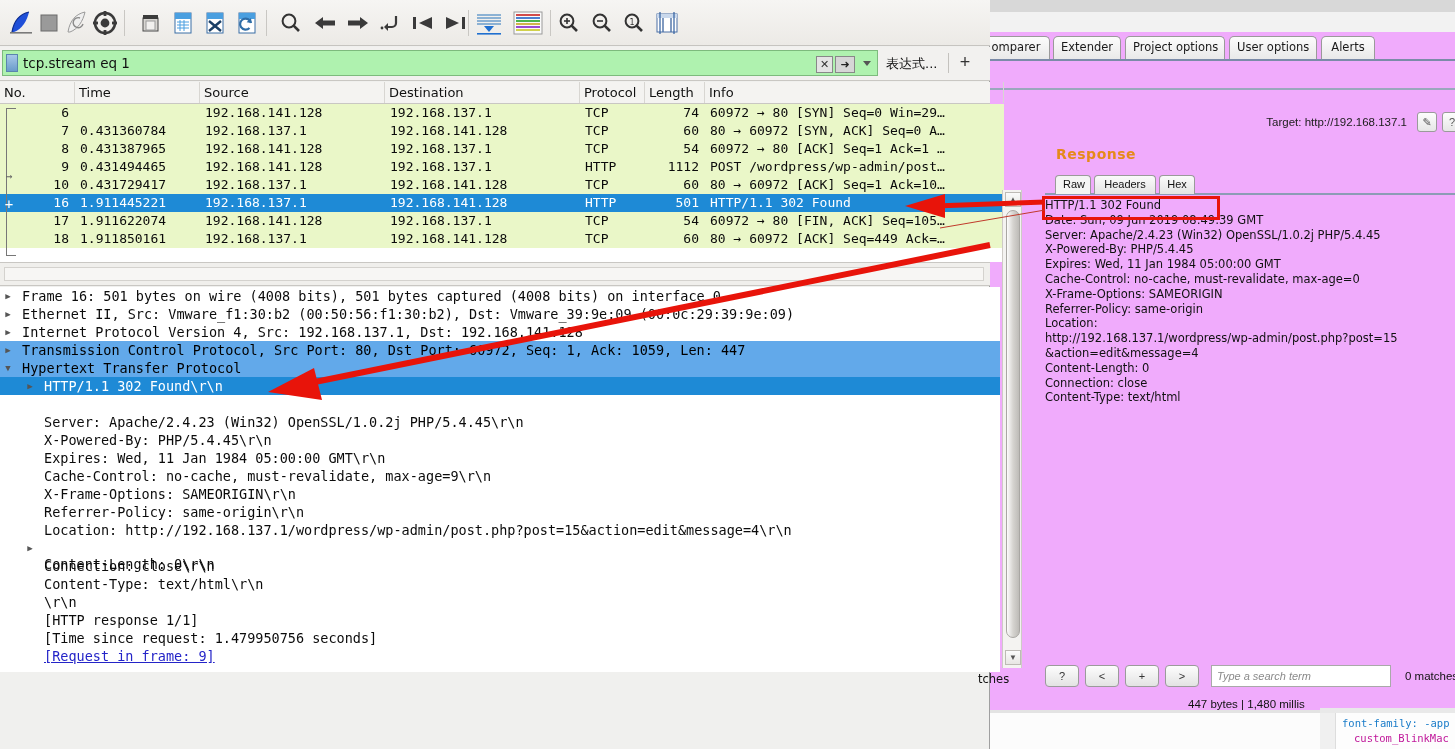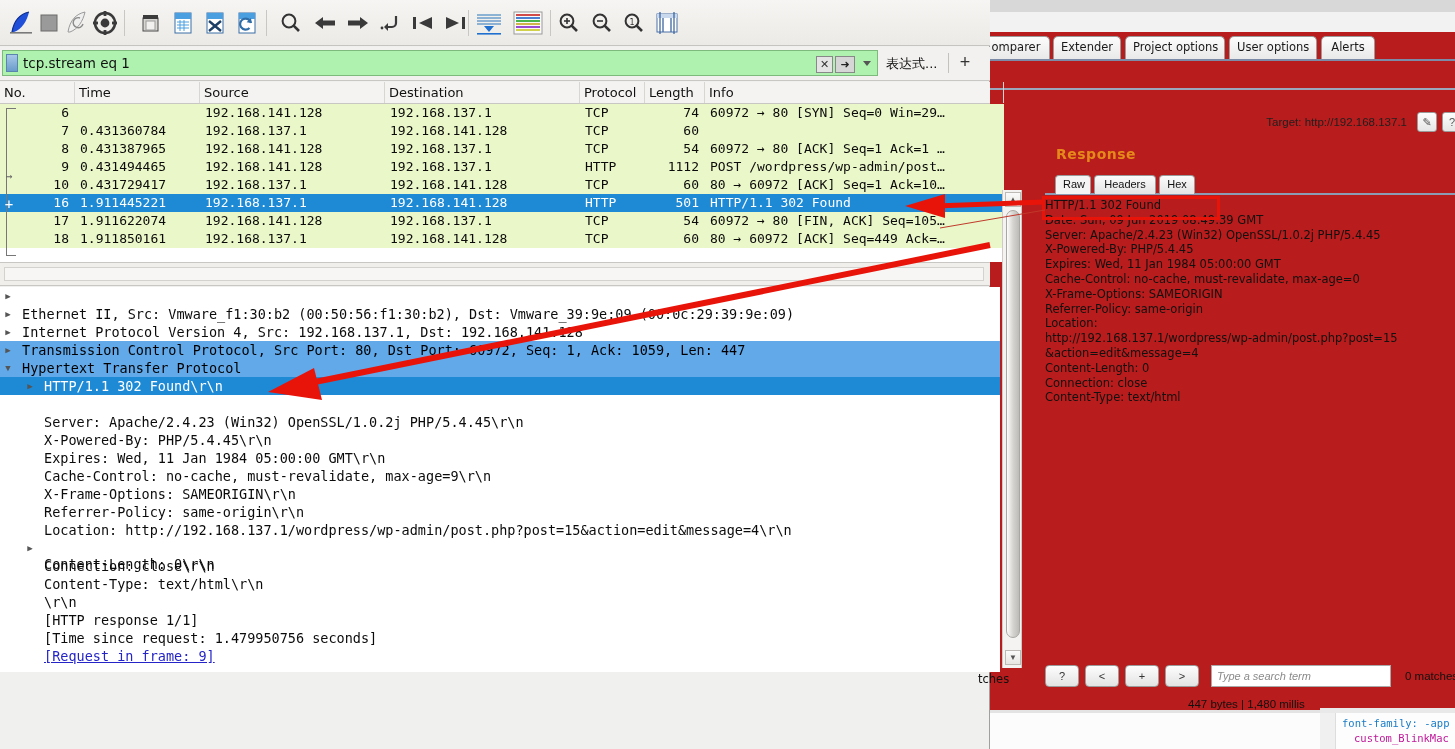--- a/index.html
+++ b/index.html
@@ -8,21 +8,21 @@
     width: 1455px; height: 749px;
     overflow: hidden;
     background: #ffffff;
     font-family: "Liberation Sans", sans-serif;
   }
   #root { position: relative; width: 1455px; height: 749px; background: #ffffff; }
 
   
   .burp {
     position: absolute; left: 990px; top: 0; width: 465px; height: 713px;
-    background: #b91c1c;
+    background: #f0abfc;
     font-family: "DejaVu Sans", sans-serif;
   }
   .burp-topstrip {
     position: absolute; left: 0; top: 0; width: 465px; height: 12px;
     background: #d8d8d8;
   }
   .burp-topstrip2 {
     position: absolute; left: 0; top: 12px; width: 465px; height: 20px;
     background: #f2f2f2;
   }
@@ -498,20 +498,21 @@
           <span class="pl-c r" style="left: 645px; width: 54px; padding-left: 0px;">74</span>
           <span class="pl-c" style="left: 705px; width: 293px; padding-left: 5px;">60972 → 80 [SYN] Seq=0 Win=29…</span>
         </div>
         <div class="pl-row" style="top: 18px;">
           <span class="pl-c r" style="left: 0px; width: 69px; padding-left: 0px;">7</span>
           <span class="pl-c" style="left: 75px; width: 119px; padding-left: 5px;">0.431360784</span>
           <span class="pl-c" style="left: 200px; width: 179px; padding-left: 5px;">192.168.137.1</span>
           <span class="pl-c" style="left: 385px; width: 189px; padding-left: 5px;">192.168.141.128</span>
           <span class="pl-c" style="left: 580px; width: 59px; padding-left: 5px;">TCP</span>
           <span class="pl-c r" style="left: 645px; width: 54px; padding-left: 0px;">60</span>
+          <span class="pl-c" style="left: 705px; width: 293px; padding-left: 5px;">80 → 60972 [SYN, ACK] Seq=0 A…</span>
         </div>
         <div class="pl-row" style="top: 36px;">
           <span class="pl-c r" style="left: 0px; width: 69px; padding-left: 0px;">8</span>
           <span class="pl-c" style="left: 75px; width: 119px; padding-left: 5px;">0.431387965</span>
           <span class="pl-c" style="left: 200px; width: 179px; padding-left: 5px;">192.168.141.128</span>
           <span class="pl-c" style="left: 385px; width: 189px; padding-left: 5px;">192.168.137.1</span>
           <span class="pl-c" style="left: 580px; width: 59px; padding-left: 5px;">TCP</span>
           <span class="pl-c r" style="left: 645px; width: 54px; padding-left: 0px;">54</span>
           <span class="pl-c" style="left: 705px; width: 293px; padding-left: 5px;">60972 → 80 [ACK] Seq=1 Ack=1 …</span>
         </div>
@@ -566,20 +567,21 @@
     <div class="rel-arrow">→</div>
     <div class="rel-plus">+</div>
 
     <div class="ws-split">
       <div class="ws-split-inner"></div>
     </div>
 
     <div class="pd-body" id="pd-body">
         <div class="pd-row" style="top: 0px;">
           <span class="pd-tri" style="left: 2px;">▶</span>
+          <span class="pd-txt" style="left: 22px;">Frame 16: 501 bytes on wire (4008 bits), 501 bytes captured (4008 bits) on interface 0</span>
         </div>
         <div class="pd-row" style="top: 18px;">
           <span class="pd-tri" style="left: 2px;">▶</span>
           <span class="pd-txt" style="left: 22px;">Ethernet II, Src: Vmware_f1:30:b2 (00:50:56:f1:30:b2), Dst: Vmware_39:9e:09 (00:0c:29:39:9e:09)</span>
         </div>
         <div class="pd-row" style="top: 36px;">
           <span class="pd-tri" style="left: 2px;">▶</span>
           <span class="pd-txt" style="left: 22px;">Internet Protocol Version 4, Src: 192.168.137.1, Dst: 192.168.141.128</span>
         </div>
         <div class="pd-row sel-light" style="top: 54px;">

